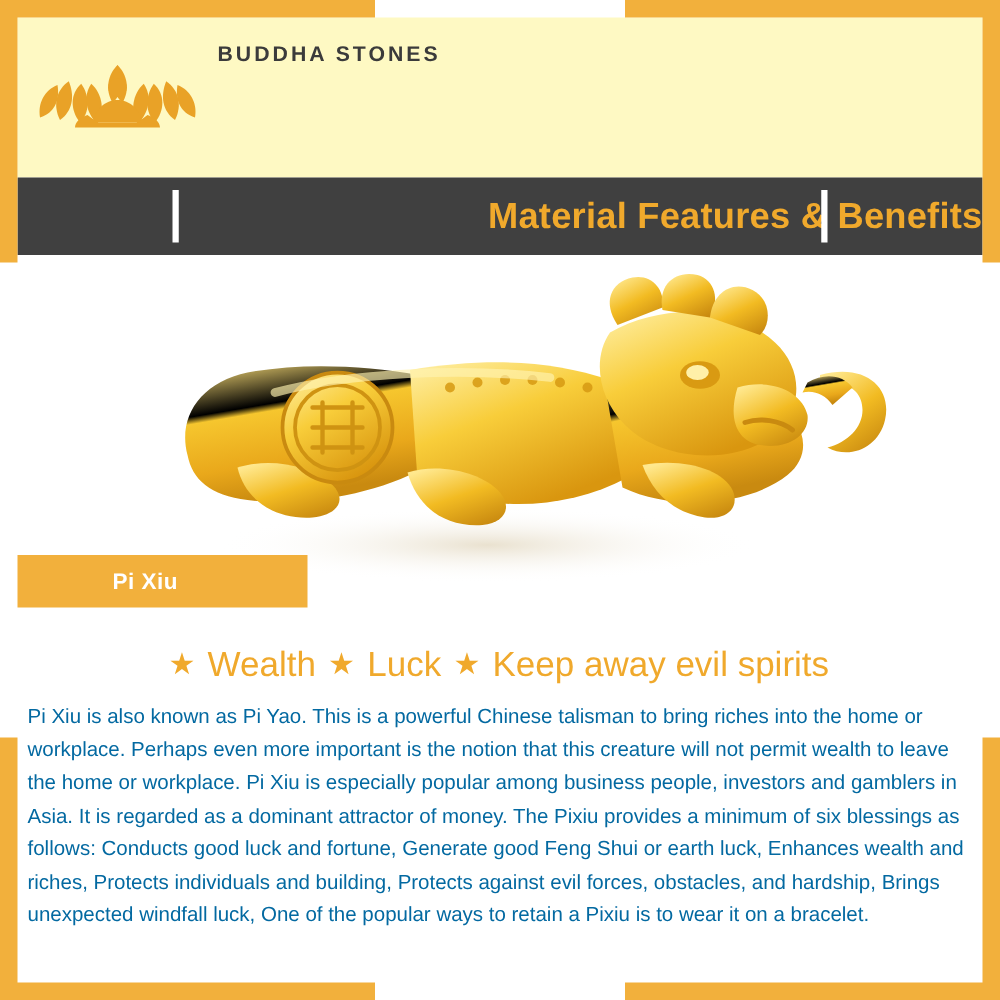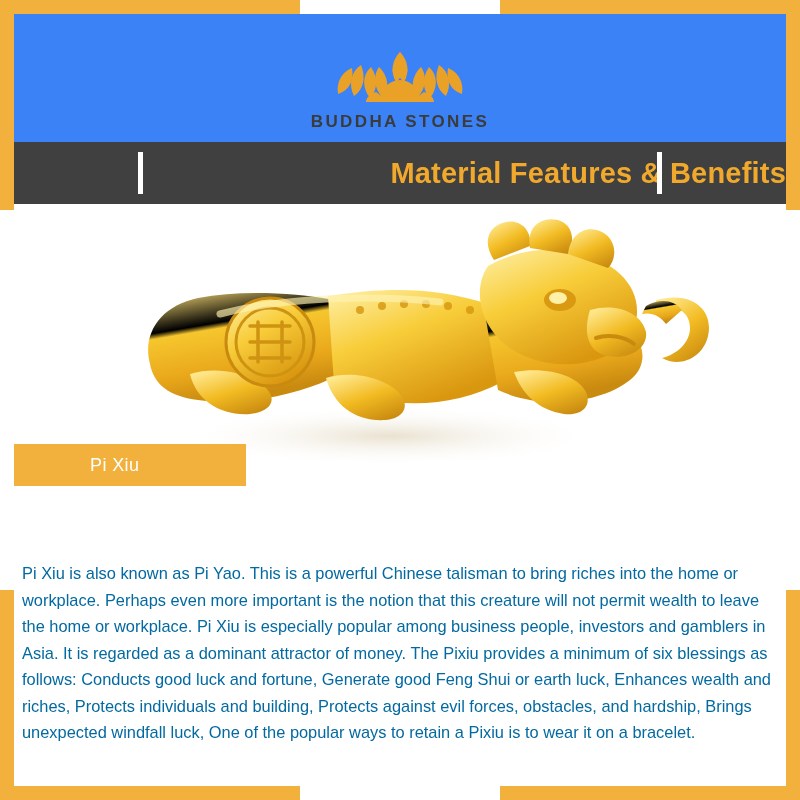--- a/index.html
+++ b/index.html
@@ -36,24 +36,24 @@
   .corner-br-h { right: 0; bottom: 0; width: 300px; height: 14px; }
   .corner-br-v { right: 0; bottom: 0; width: 14px; height: 210px; }
 
   
   .header {
     position: absolute;
     left: 14px;
     right: 14px;
     top: 14px;
     height: 128px;
-    background: #3b82f6;
+    background: #fef9c3;
     display: flex;
-    flex-direction: column;
-    align-items: center;
+    flex-direction: row;
+    align-items: flex-start;
     justify-content: flex-start;
     padding-top: 18px;
     box-sizing: border-box;
   }
   .logo-mark {
     width: 160px;
     height: 78px;
     position: relative;
   }
   .brand-name {
@@ -118,21 +118,21 @@
     height: 42px;
     background: #f2b03c;
     display: flex;
     align-items: center;
     z-index: 6;
   }
   .caption-label .caption-text {
     margin-left: 76px;
     color: #ffffff;
     font-size: 18px;
-    font-weight: normal;
+    font-weight: bold;
     letter-spacing: 0.4px;
   }
 
   
   .benefits {
     position: absolute;
     left: 0;
     right: 0;
     top: 516px;
     text-align: center;
@@ -277,16 +277,24 @@
       </g>
 
       <path d="M130 100 C190 84 280 80 350 88" stroke="#fff3b0" stroke-width="7" fill="none" opacity="0.65" stroke-linecap="round"></path>
     </svg>
   </div>
 
   <div class="caption-label">
     <span class="caption-text">Pi Xiu</span>
   </div>
 
+  <div class="benefits">
+    <span class="star">★</span>
+    <span class="kw">Wealth</span>
+    <span class="star">★</span>
+    <span class="kw">Luck</span>
+    <span class="star">★</span>
+    <span class="kw">Keep away evil spirits</span>
+  </div>
 
   <div class="desc">Pi Xiu is also known as Pi Yao. This is a powerful Chinese talisman to bring riches into the home or workplace. Perhaps even more important is the notion that this creature will not permit wealth to leave the home or workplace. Pi Xiu is especially popular among business people, investors and gamblers in Asia. It is regarded as a dominant attractor of money. The Pixiu provides a minimum of six blessings as follows: Conducts good luck and fortune, Generate good Feng Shui or earth luck, Enhances wealth and riches, Protects individuals and building, Protects against evil forces, obstacles, and hardship, Brings unexpected windfall luck, One of the popular ways to retain a Pixiu is to wear it on a bracelet.</div>
 
 </div>
 
 </body></html>

